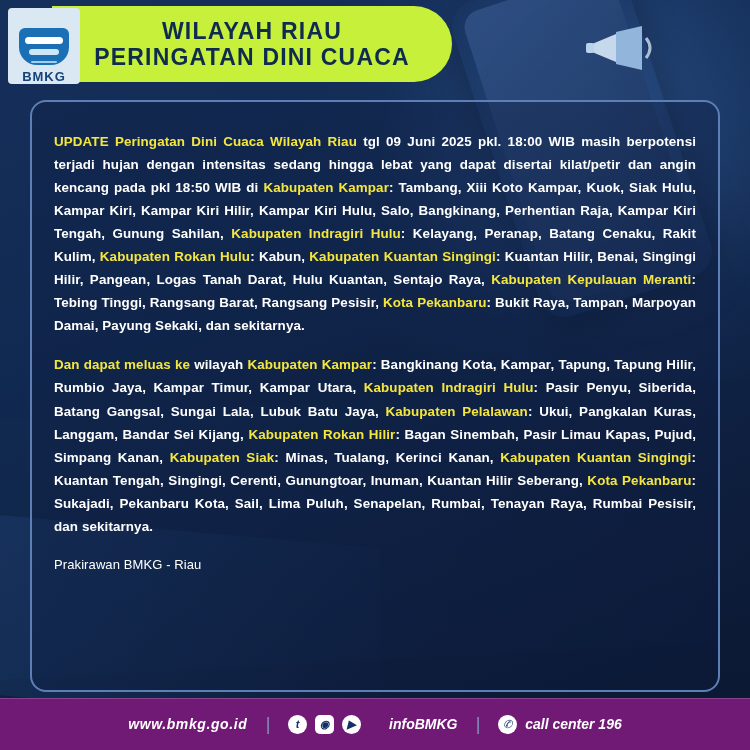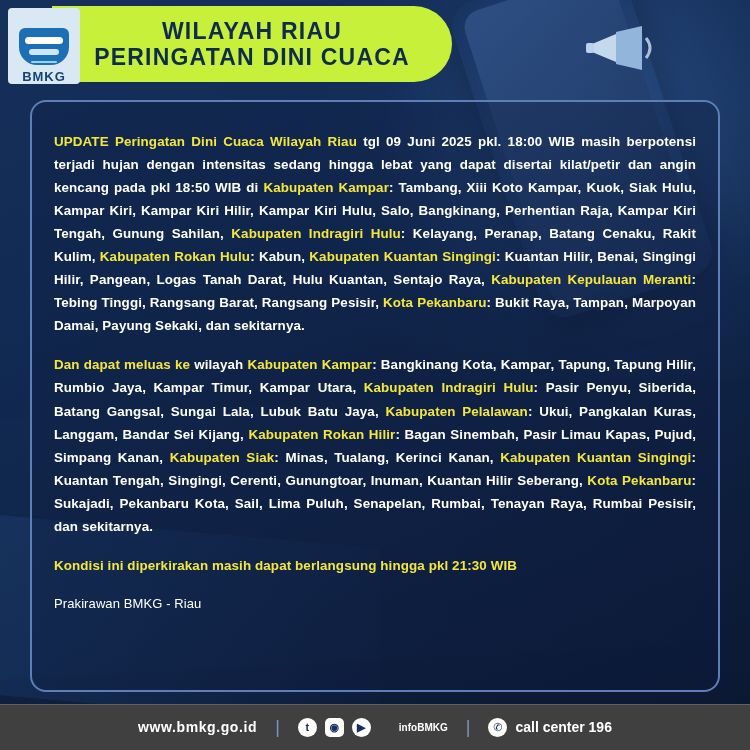--- a/index.html
+++ b/index.html
@@ -193,27 +193,28 @@
     margin-top: 6px;
   }
   .dur { color: #f5e63d; font-weight: bold; font-size: 13.4px; }
 
   
   .footer {
     position: absolute;
     left: 0;
     bottom: 0;
     width: 100%;
-    height: 46px;
-    background: #404040;
+    height: 52px;
+    background: #701a75;
     z-index: 6;
     display: flex;
     align-items: center;
     justify-content: center;
     gap: 18px;
+    font-style: italic;
   }
   .footer-top-line {
     position: absolute;
     left: 0;
     top: 0;
     width: 100%;
     height: 1px;
     background: rgba(255,255,255,0.18);
   }
   .footer-url {
@@ -240,21 +241,21 @@
     color: #142f63;
     display: inline-flex;
     align-items: center;
     justify-content: center;
     font-size: 11px;
     font-weight: bold;
   }
   .sicon.ig { border-radius: 5px; }
   .handle {
     color: #ffffff;
-    font-size: 10px;
+    font-size: 14px;
     font-weight: bold;
     margin-left: 20px;
   }
   .callcenter {
     display: flex;
     align-items: center;
     gap: 8px;
   }
   .phone-icon {
     width: 19px;
@@ -300,21 +301,20 @@
       <rect x="4" y="21" width="8" height="10" rx="2" fill="#b9d3ee"></rect>
       <path d="M64 16 q8 10 0 20" stroke="#cfe0f2" stroke-width="3" fill="none" opacity="0.8"></path>
     </svg>
   </div>
 </div>
 
 <div class="card">
   <div class="body-text">
     <p id="p1"><span class="hl">UPDATE Peringatan Dini Cuaca Wilayah Riau</span><span class="normal"> tgl 09 Juni 2025 pkl. 18:00 WIB masih berpotensi terjadi hujan dengan intensitas sedang hingga lebat yang dapat disertai kilat/petir dan angin kencang pada pkl 18:50 WIB di </span><span class="hl">Kabupaten Kampar</span><span class="normal">: Tambang, Xiii Koto Kampar, Kuok, Siak Hulu, Kampar Kiri, Kampar Kiri Hilir, Kampar Kiri Hulu, Salo, Bangkinang, Perhentian Raja, Kampar Kiri Tengah, Gunung Sahilan, </span><span class="hl">Kabupaten Indragiri Hulu</span><span class="normal">: Kelayang, Peranap, Batang Cenaku, Rakit Kulim, </span><span class="hl">Kabupaten Rokan Hulu</span><span class="normal">: Kabun, </span><span class="hl">Kabupaten Kuantan Singingi</span><span class="normal">: Kuantan Hilir, Benai, Singingi Hilir, Pangean, Logas Tanah Darat, Hulu Kuantan, Sentajo Raya, </span><span class="hl">Kabupaten Kepulauan Meranti</span><span class="normal">: Tebing Tinggi, Rangsang Barat, Rangsang Pesisir, </span><span class="hl">Kota Pekanbaru</span><span class="normal">: Bukit Raya, Tampan, Marpoyan Damai, Payung Sekaki, dan sekitarnya.</span></p>
     <p id="p2"><span class="hl">Dan dapat meluas ke</span><span class="normal"> wilayah </span><span class="hl">Kabupaten Kampar</span><span class="normal">: Bangkinang Kota, Kampar, Tapung, Tapung Hilir, Rumbio Jaya, Kampar Timur, Kampar Utara, </span><span class="hl">Kabupaten Indragiri Hulu</span><span class="normal">: Pasir Penyu, Siberida, Batang Gangsal, Sungai Lala, Lubuk Batu Jaya, </span><span class="hl">Kabupaten Pelalawan</span><span class="normal">: Ukui, Pangkalan Kuras, Langgam, Bandar Sei Kijang, </span><span class="hl">Kabupaten Rokan Hilir</span><span class="normal">: Bagan Sinembah, Pasir Limau Kapas, Pujud, Simpang Kanan, </span><span class="hl">Kabupaten Siak</span><span class="normal">: Minas, Tualang, Kerinci Kanan, </span><span class="hl">Kabupaten Kuantan Singingi</span><span class="normal">: Kuantan Tengah, Singingi, Cerenti, Gunungtoar, Inuman, Kuantan Hilir Seberang, </span><span class="hl">Kota Pekanbaru</span><span class="normal">: Sukajadi, Pekanbaru Kota, Sail, Lima Puluh, Senapelan, Rumbai, Tenayan Raya, Rumbai Pesisir, dan sekitarnya.</span></p>
-    <p class="dur">Kondisi ini diperkirakan masih dapat berlangsung hingga pkl 21:30 WIB</p>
     <p class="sig">Prakirawan BMKG - Riau</p>
   </div>
 </div>
 
 <div class="footer">
   <div class="footer-top-line"></div>
   <span class="footer-url">www.bmkg.go.id</span>
   <span class="sep">|</span>
   <span class="social">
     <span class="sicon">t</span>

